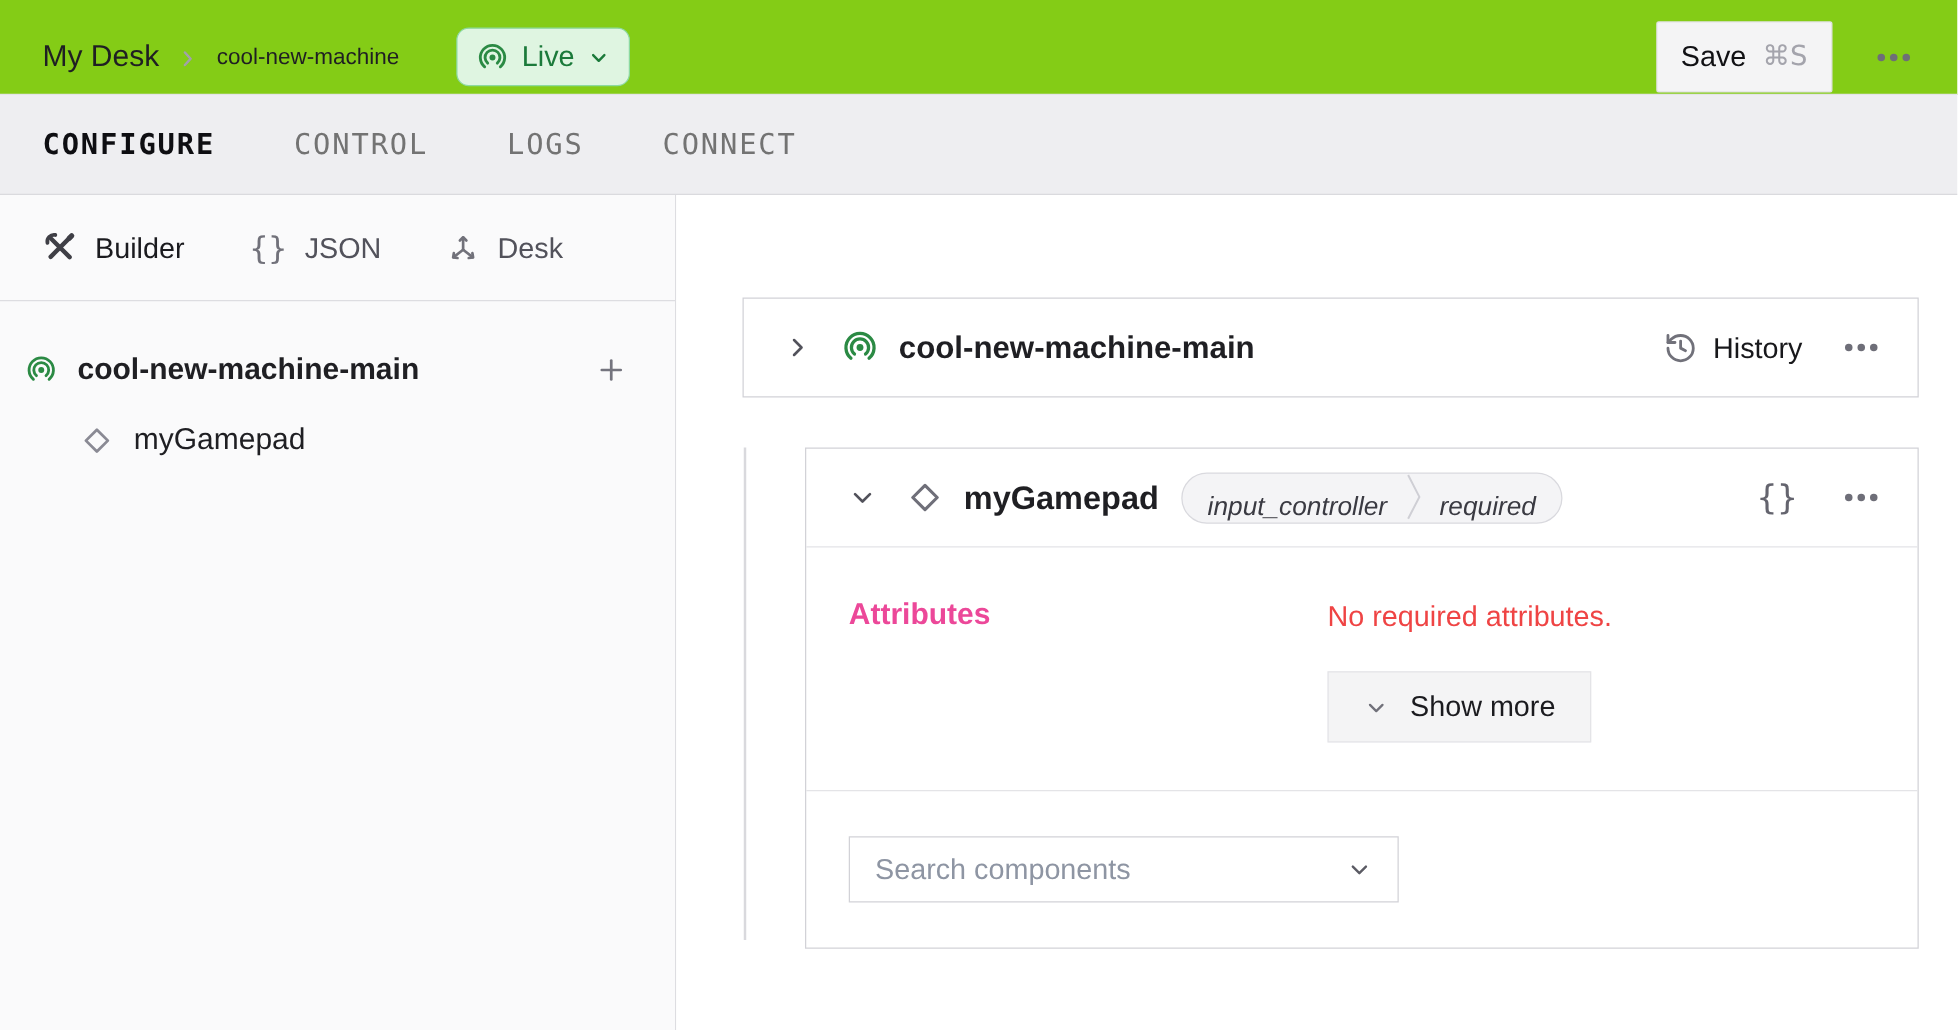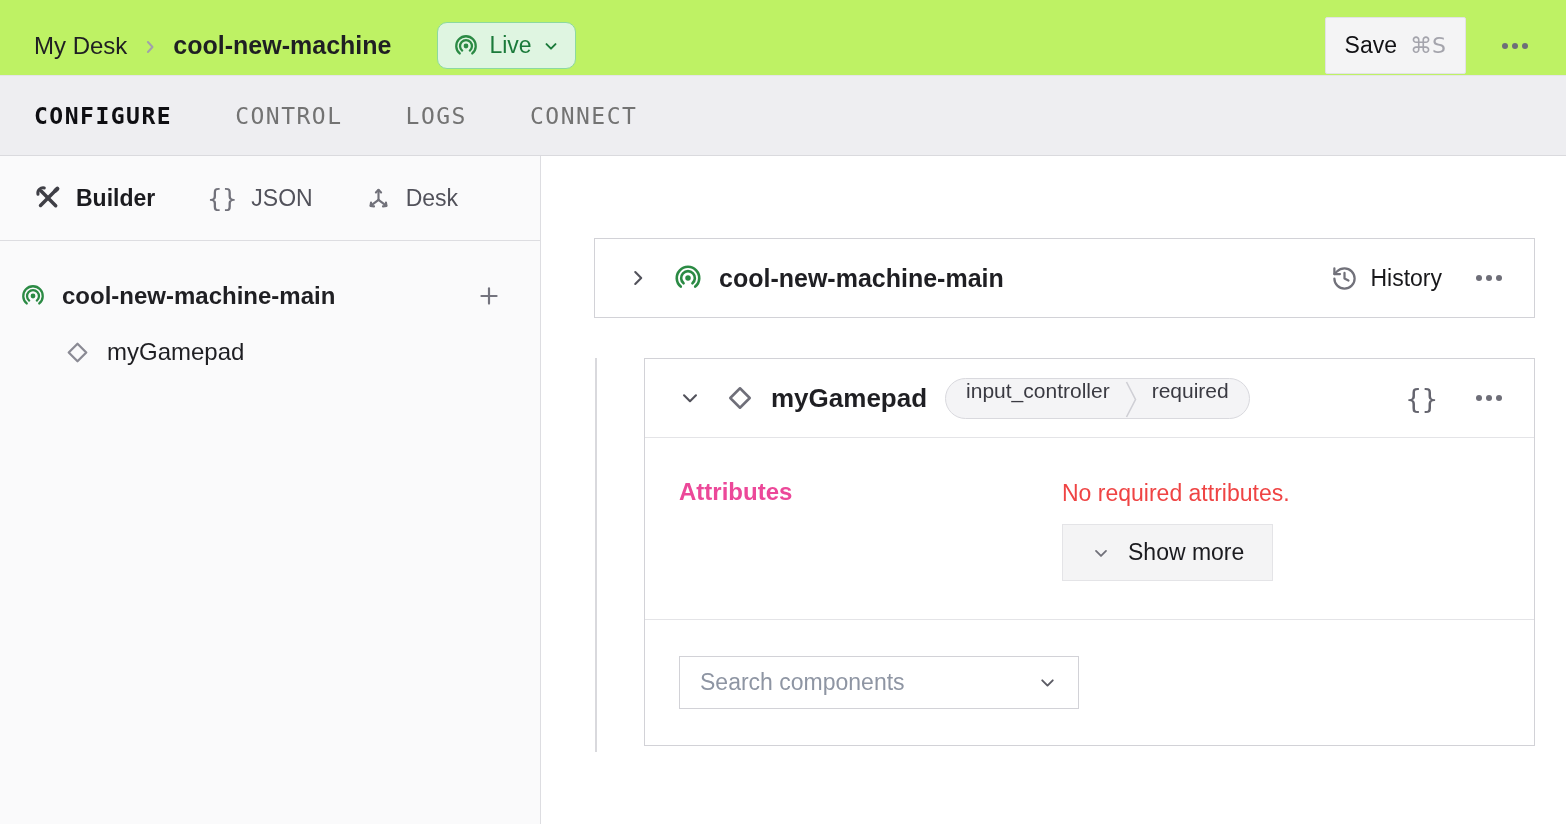--- a/index.html
+++ b/index.html
@@ -2,25 +2,25 @@
 <html><head>
 <meta charset="utf-8">
 <style>
   * { margin:0; padding:0; box-sizing:border-box; }
   html,body { width:1566px; height:824px; overflow:hidden; }
   body { font-family:"Liberation Sans", sans-serif; background:#fff; color:#1F1F23; }
   .app { width:1566px; height:824px; display:flex; flex-direction:column; background:#fff; }
   svg { display:block; }
 
   
-  .topbar { height:76px; flex:0 0 76px; display:flex; align-items:center; padding:16px 32px 0 34px; background:#bef264; border-bottom:1px solid #E4E4E7; }
+  .topbar { height:76px; flex:0 0 76px; display:flex; align-items:center; padding:16px 32px 0 34px; background:#84cc16; border-bottom:1px solid #E4E4E7; }
   .crumbs { display:flex; align-items:center; font-size:24px; color:#1F1F23; }
   .crumb-parent { cursor:pointer; }
   .crumb-sep { margin:2px 13px 0 13px; color:#A1A1AA; }
-  .crumb-current { font-weight:700; font-size:25px; }
+  .crumb-current { font-weight:400; font-size:18px; }
   .live-badge { margin-left:46px; height:47px; padding:0 15px; display:flex; align-items:center; gap:10px;
     background:#DFF5E1; border:1.5px solid #8CD9A0; border-radius:10px; font-size:23px; font-weight:500;
     color:#1B7A3A; cursor:pointer; font-family:"Liberation Sans", sans-serif; }
   .spacer { flex:1; }
   .save-btn { height:57px; padding:0 19px; display:flex; align-items:center; gap:13px; background:#F4F4F5;
     border:1px solid #E2E2E5; border-radius:2px; font-size:23px; color:#111114; cursor:pointer;
     font-family:"Liberation Sans", sans-serif; }
   .save-kbd { color:#A4A4AC; font-family:"DejaVu Sans", sans-serif; font-size:22px; }
   .dots-btn { margin-left:30px; padding:10px 6px; display:flex; gap:4px; align-items:center; background:none; border:none; cursor:pointer; }
   .dot { width:6px; height:6px; border-radius:50%; background:#6E6E78; }
@@ -32,21 +32,21 @@
     font-size:23px; letter-spacing:1.5px; color:#737373; }
   .tab.active { font-weight:700; color:#0E0E12; }
 
   
   .body { flex:1; display:flex; min-height:0; }
 
   
   .sidebar { width:541px; flex:0 0 541px; background:#FAFAFB; border-right:1px solid #DDDDE1; }
   .views { height:85px; display:flex; align-items:center; gap:52px; padding:0 34px; border-bottom:1px solid #DDDDE1; }
   .view { display:flex; align-items:center; gap:14px; font-size:23px; color:#52525B; background:none; border:none; cursor:pointer; font-family:"Liberation Sans", sans-serif; }
-  .view.active { color:#1B1B1F; font-weight:700; }
+  .view.active { color:#1B1B1F; font-weight:400; }
   .tree { padding-top:27px; }
   .tree-row { height:56px; display:flex; align-items:center; padding:0 36px 0 20px; font-size:24px; color:#1F1F23; cursor:pointer; }
   .tree-row.machine .tree-label { font-weight:700; }
   .tree-row .tree-icon { margin-right:16px; }
   .tree-row.component { padding-left:64px; }
   .plus-btn { margin-left:auto; background:none; border:none; cursor:pointer; padding:2px; }
 
   
   .main { flex:1; position:relative; background:#fff; }
   .machine-card { position:absolute; left:53px; top:82px; width:941px; height:80px; background:#fff;
@@ -56,38 +56,38 @@
   .history-btn { display:flex; align-items:center; gap:12px; background:none; border:none; cursor:pointer;
     font-size:23px; color:#18181B; font-family:"Liberation Sans", sans-serif; }
   .machine-card .dots-btn { margin-left:28px; }
 
   .thread { position:absolute; left:54px; top:202px; height:394px; width:0; border-left:2px solid #D9D9DD; }
 
   .component-card { position:absolute; left:103px; top:202px; width:891px; background:#fff; border:1px solid #D2D2D7; }
   .comp-header { height:79px; display:flex; align-items:center; padding:0 26px 0 32px; border-bottom:1px solid #E4E4E7; }
   .comp-title { font-size:26px; font-weight:700; margin-left:16px; }
   .comp-header .diamond { margin-left:0; }
-  .type-pill { margin-left:18px; height:41px; display:inline-flex; align-items:flex-start; background:#F4F4F6;
-    border:1px solid #D9D9DE; border-radius:21px; font-size:21px; color:#3A3A42; overflow:hidden; }
+  .type-pill { margin-left:18px; height:41px; display:inline-flex; align-items:flex-end; background:#F4F4F6;
+    border:1px solid #D9D9DE; border-radius:21px; font-size:21px; color:#3A3A42; overflow:hidden;font-style:italic; }
   .pill-seg { padding:0 14px 0 20px; }
   .pill-seg.model { padding:0 20px 0 14px; }
   .braces-btn { background:none; border:none; cursor:pointer; font-family:"DejaVu Sans Mono", monospace;
     font-size:27px; color:#64646E; padding:0 2px; }
   .comp-header .dots-btn { margin-left:30px; }
 
   .section { display:flex; padding:40px 34px 38px 34px; }
   .section:not(:last-child) { border-bottom:1px solid #E4E4E7; }
   .section-label { width:383px; flex:0 0 383px; font-size:24px; font-weight:700; color:#ec4899; }
   .section-content { flex:1; }
   .empty-text { font-size:23px; color:#ef4444; padding-top:2px; }
-  .show-more { margin-top:17px; height:57px; padding:0 28px; display:inline-flex; align-items:center; gap:17px;
+  .show-more { margin-top:30px; height:57px; padding:0 28px; display:inline-flex; align-items:center; gap:17px;
     background:#F4F4F5; border:1px solid #E4E4E7; font-size:23px; color:#1B1B1F; cursor:pointer;
     font-family:"Liberation Sans", sans-serif; }
   .section.depends { padding:36px 34px; align-items:center; }
-  .select-box { width:400px; height:53px; display:flex; align-items:center; padding:0 20px; background:#fff;
+  .select-box { width:440px; height:53px; display:flex; align-items:center; padding:0 20px; background:#fff;
     border:1px solid #D2D2D7; cursor:pointer; }
   .select-box input { flex:1; border:none; outline:none; background:transparent; font-size:23px; color:#1F1F23;
     font-family:"Liberation Sans", sans-serif; }
   .select-box input::placeholder { color:#8E95A3; opacity:1; }
 </style>
 </head>
 <body>
 
 <div class="app">
 

